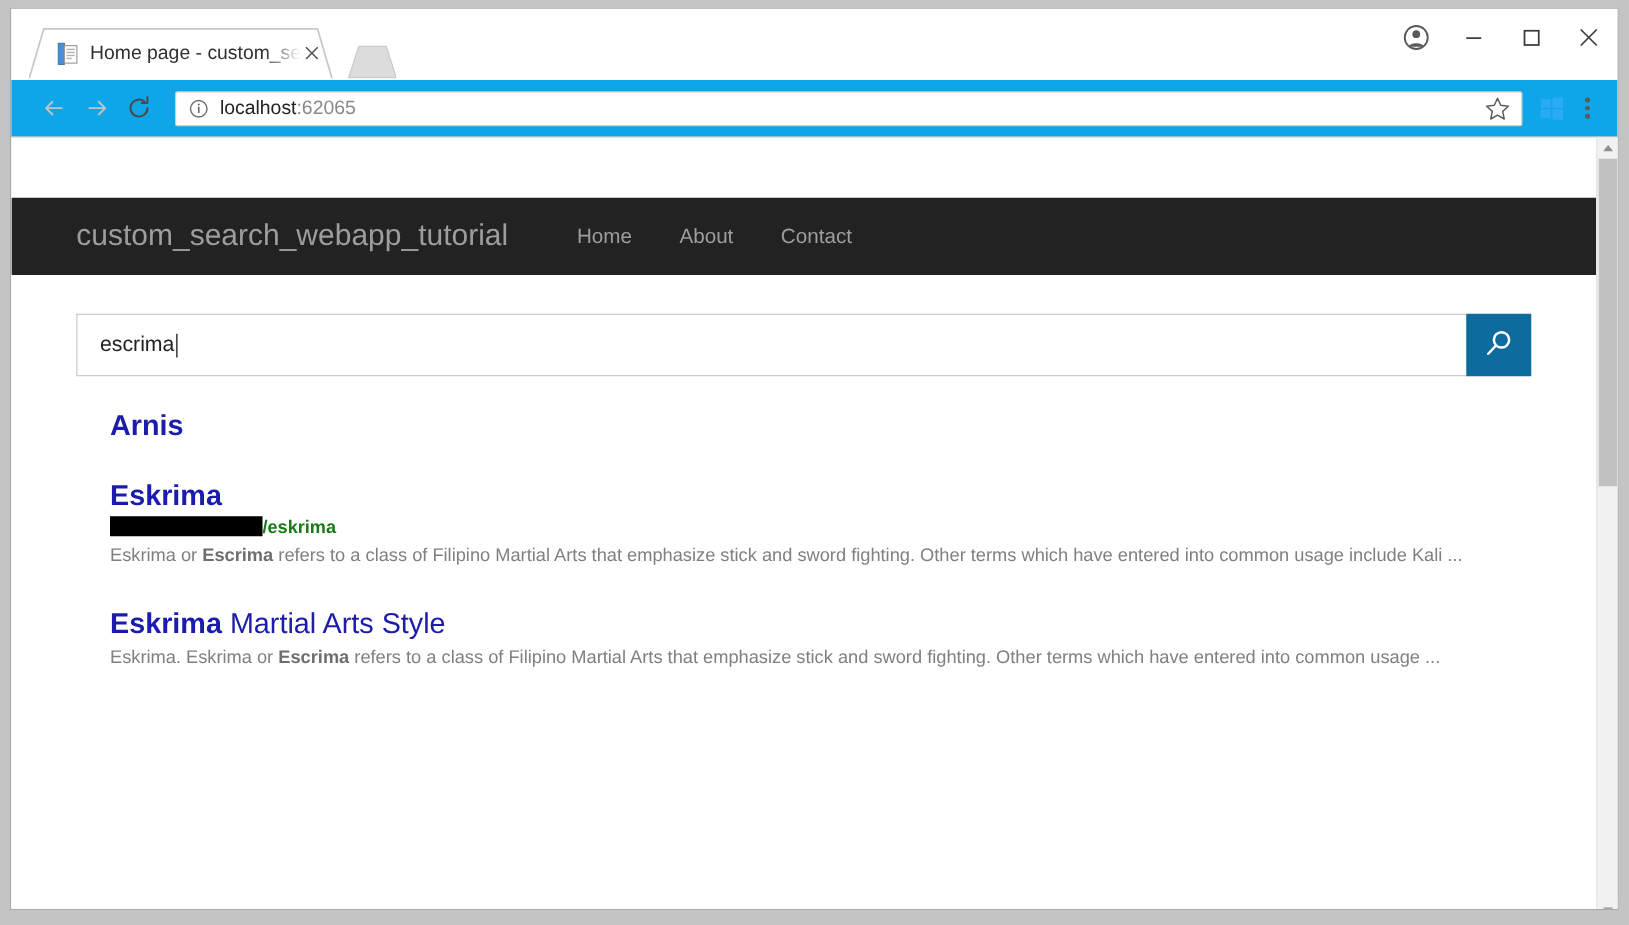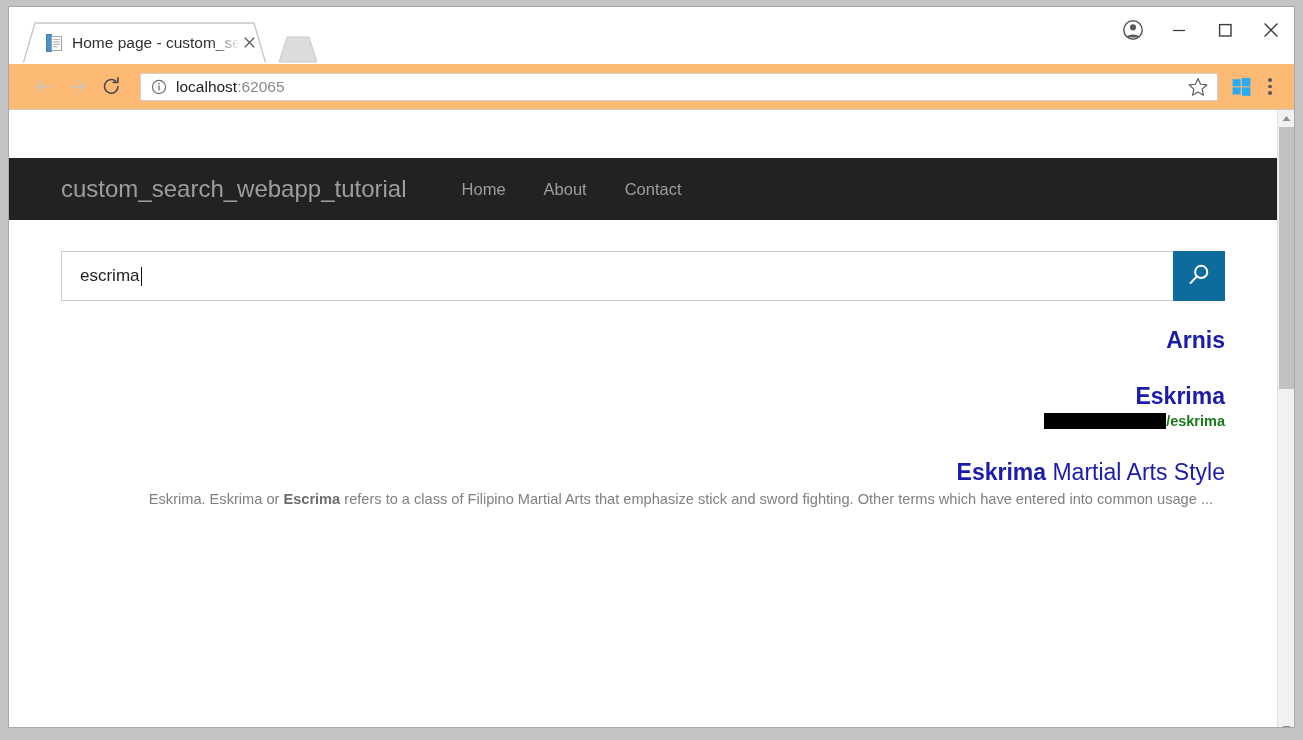--- a/index.html
+++ b/index.html
@@ -103,21 +103,21 @@
     display: flex;
     align-items: center;
     justify-content: center;
     cursor: pointer;
   }
   .wc svg { display: block; }
   
   .toolbar {
     position: relative;
     height: 46px;
-    background: #fdba74;
+    background: #0ea5e9;
     border-bottom: 1px solid #c9c9c9;
     display: flex;
     align-items: center;
     padding: 0 10px;
     box-sizing: border-box;
   }
   .navbtn {
     width: 34px; height: 34px;
     display: flex; align-items: center; justify-content: center;
     cursor: pointer;
@@ -248,21 +248,21 @@
     background: #0e6b9e;
     display: flex;
     align-items: center;
     justify-content: center;
     cursor: pointer;
     border: none;
     padding: 0;
   }
   
   .results { margin-top: 26px; padding-left: 27px; }
-  .result { margin-bottom: 29px; text-align: right; }
+  .result { margin-bottom: 29px; }
   .result-title {
     font-size: 23px;
     color: #1b1bac;
     margin: 0 0 3px 0;
     line-height: 1.18;
     cursor: pointer;
     font-weight: 400;
   }
   .result-title b { font-weight: 700; }
   .result-url {
@@ -460,20 +460,21 @@
 
           <div class="results">
 
             <div class="result">
               <div class="result-title"><b>Arnis</b><span></span></div>
             </div>
 
             <div class="result">
               <div class="result-title"><b>Eskrima</b><span></span></div>
               <div class="result-url"><span class="redact" style="width:122px"></span><span class="seg-plain"></span><span>/eskrima</span></div>
+              <div class="result-snippet"><span>Eskrima or </span><b>Escrima</b><span> refers to a class of Filipino Martial Arts that emphasize stick and sword fighting. Other terms which have entered into common usage include Kali ...</span></div>
             </div>
 
             <div class="result">
               <div class="result-title"><b>Eskrima</b><span> Martial Arts Style</span></div>
               <div class="result-snippet"><span>Eskrima. Eskrima or </span><b>Escrima</b><span> refers to a class of Filipino Martial Arts that emphasize stick and sword fighting. Other terms which have entered into common usage ...</span></div>
             </div>
 
           </div>
         </div>
       </div>

